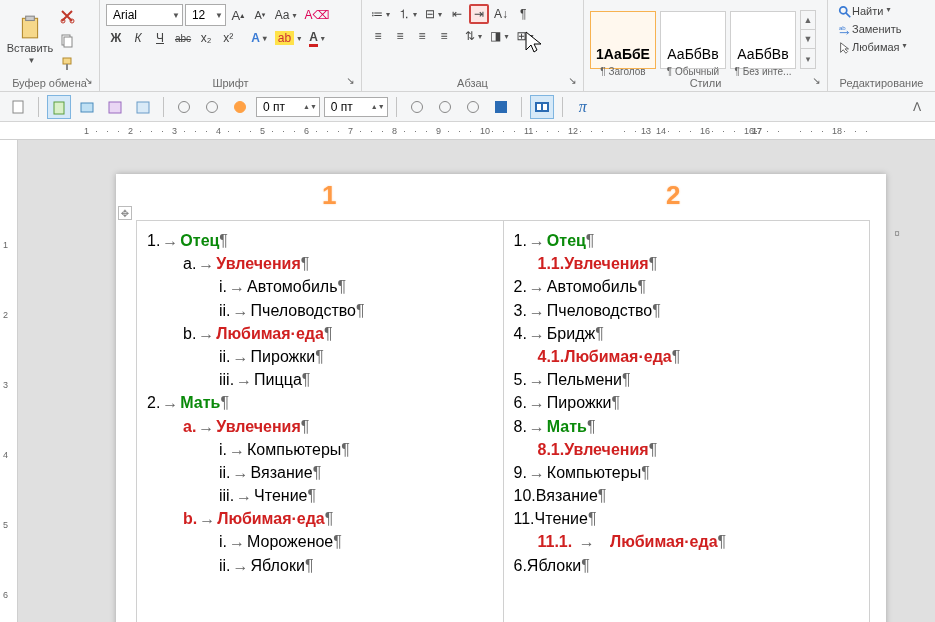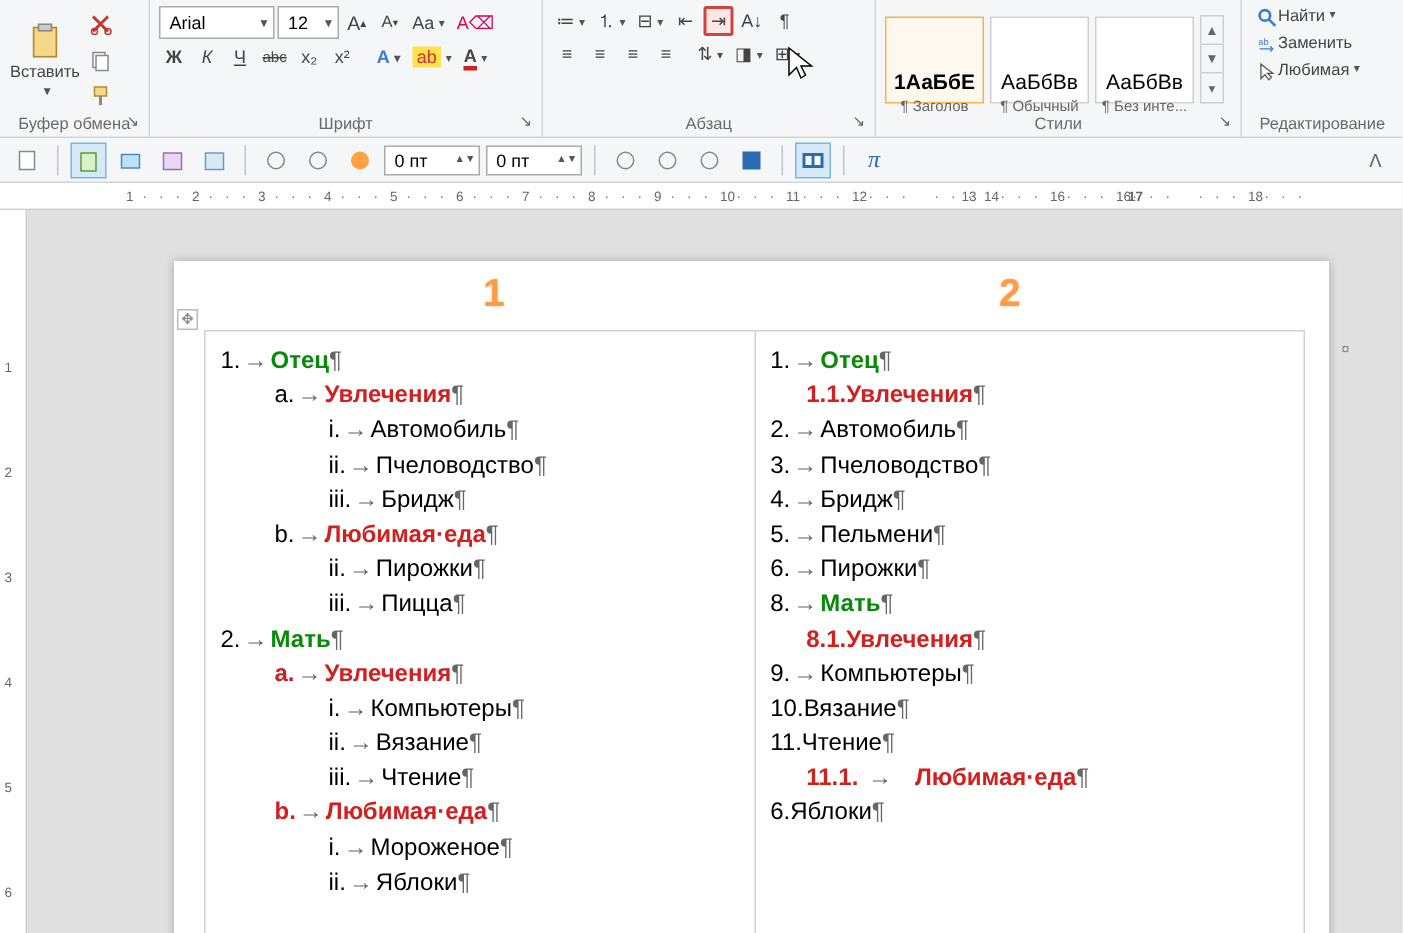--- a/index.html
+++ b/index.html
@@ -508,39 +508,39 @@
     <span class="anchor" style="left:2px;top:32px;">✥</span>
     <span class="col-num" style="left:206px;">1</span>
     <span class="col-num" style="left:550px;">2</span>
     <span class="anchor" style="right:-18px;top:52px;border:none;">¤</span>
     <div class="columns">
       <div class="col" id="col1">
           <div class="li ind0"><span class="">1.</span><span class="arr">→</span><span class="g">Отец</span><span class="pil">¶</span></div>
           <div class="li ind1"><span class="">a.</span><span class="arr">→</span><span class="r">Увлечения</span><span class="pil">¶</span></div>
           <div class="li ind2"><span class="">i.</span><span class="arr">→</span><span class="">Автомобиль</span><span class="pil">¶</span></div>
           <div class="li ind2"><span class="">ii.</span><span class="arr">→</span><span class="">Пчеловодство</span><span class="pil">¶</span></div>
-          <div class="li ind2"><span class="">iii.</span><span class="arr">→</span><span class="">Бридж</span><span class="pil">¶</span></div>
           <div class="li ind1"><span class="">b.</span><span class="arr">→</span><span class="r">Любимая·еда</span><span class="pil">¶</span></div>
           <div class="li ind2"><span class="">ii.</span><span class="arr">→</span><span class="">Пирожки</span><span class="pil">¶</span></div>
           <div class="li ind2"><span class="">iii.</span><span class="arr">→</span><span class="">Пицца</span><span class="pil">¶</span></div>
           <div class="li ind0"><span class="">2.</span><span class="arr">→</span><span class="g">Мать</span><span class="pil">¶</span></div>
           <div class="li ind1"><span class="r">a.</span><span class="arr">→</span><span class="r">Увлечения</span><span class="pil">¶</span></div>
           <div class="li ind2"><span class="">i.</span><span class="arr">→</span><span class="">Компьютеры</span><span class="pil">¶</span></div>
           <div class="li ind2"><span class="">ii.</span><span class="arr">→</span><span class="">Вязание</span><span class="pil">¶</span></div>
           <div class="li ind2"><span class="">iii.</span><span class="arr">→</span><span class="">Чтение</span><span class="pil">¶</span></div>
           <div class="li ind1"><span class="r">b.</span><span class="arr">→</span><span class="r">Любимая·еда</span><span class="pil">¶</span></div>
           <div class="li ind2"><span class="">i.</span><span class="arr">→</span><span class="">Мороженое</span><span class="pil">¶</span></div>
           <div class="li ind2"><span class="">ii.</span><span class="arr">→</span><span class="">Яблоки</span><span class="pil">¶</span></div>
         </div>
       <div class="col" id="col2">
           <div class="li ind0"><span class="">1.</span><span class="arr">→</span><span class="g">Отец</span><span class="pil">¶</span></div>
           <div class="li ind4"><span class="r">1.1.</span><span class="r">Увлечения</span><span class="pil">¶</span></div>
           <div class="li ind0"><span class="">2.</span><span class="arr">→</span><span class="">Автомобиль</span><span class="pil">¶</span></div>
           <div class="li ind0"><span class="">3.</span><span class="arr">→</span><span class="">Пчеловодство</span><span class="pil">¶</span></div>
           <div class="li ind0"><span class="">4.</span><span class="arr">→</span><span class="">Бридж</span><span class="pil">¶</span></div>
+          <div class="li ind4"><span class="r">4.1.</span><span class="r">Любимая·еда</span><span class="pil">¶</span></div>
           <div class="li ind0"><span class="">5.</span><span class="arr">→</span><span class="">Пельмени</span><span class="pil">¶</span></div>
           <div class="li ind0"><span class="">6.</span><span class="arr">→</span><span class="">Пирожки</span><span class="pil">¶</span></div>
           <div class="li ind0"><span class="">8.</span><span class="arr">→</span><span class="g">Мать</span><span class="pil">¶</span></div>
           <div class="li ind4"><span class="r">8.1.</span><span class="r">Увлечения</span><span class="pil">¶</span></div>
           <div class="li ind0"><span class="">9.</span><span class="arr">→</span><span class="">Компьютеры</span><span class="pil">¶</span></div>
           <div class="li ind0"><span class="">10.</span><span class="">Вязание</span><span class="pil">¶</span></div>
           <div class="li ind0"><span class="">11.</span><span class="">Чтение</span><span class="pil">¶</span></div>
           <div class="li ind4"><span class="r">11.1.</span><span class="arr"> → </span>&nbsp;&nbsp;<span class="r">Любимая·еда</span><span class="pil">¶</span></div>
           <div class="li ind0"><span class="">6.</span><span class="">Яблоки</span><span class="pil">¶</span></div>
         </div>

